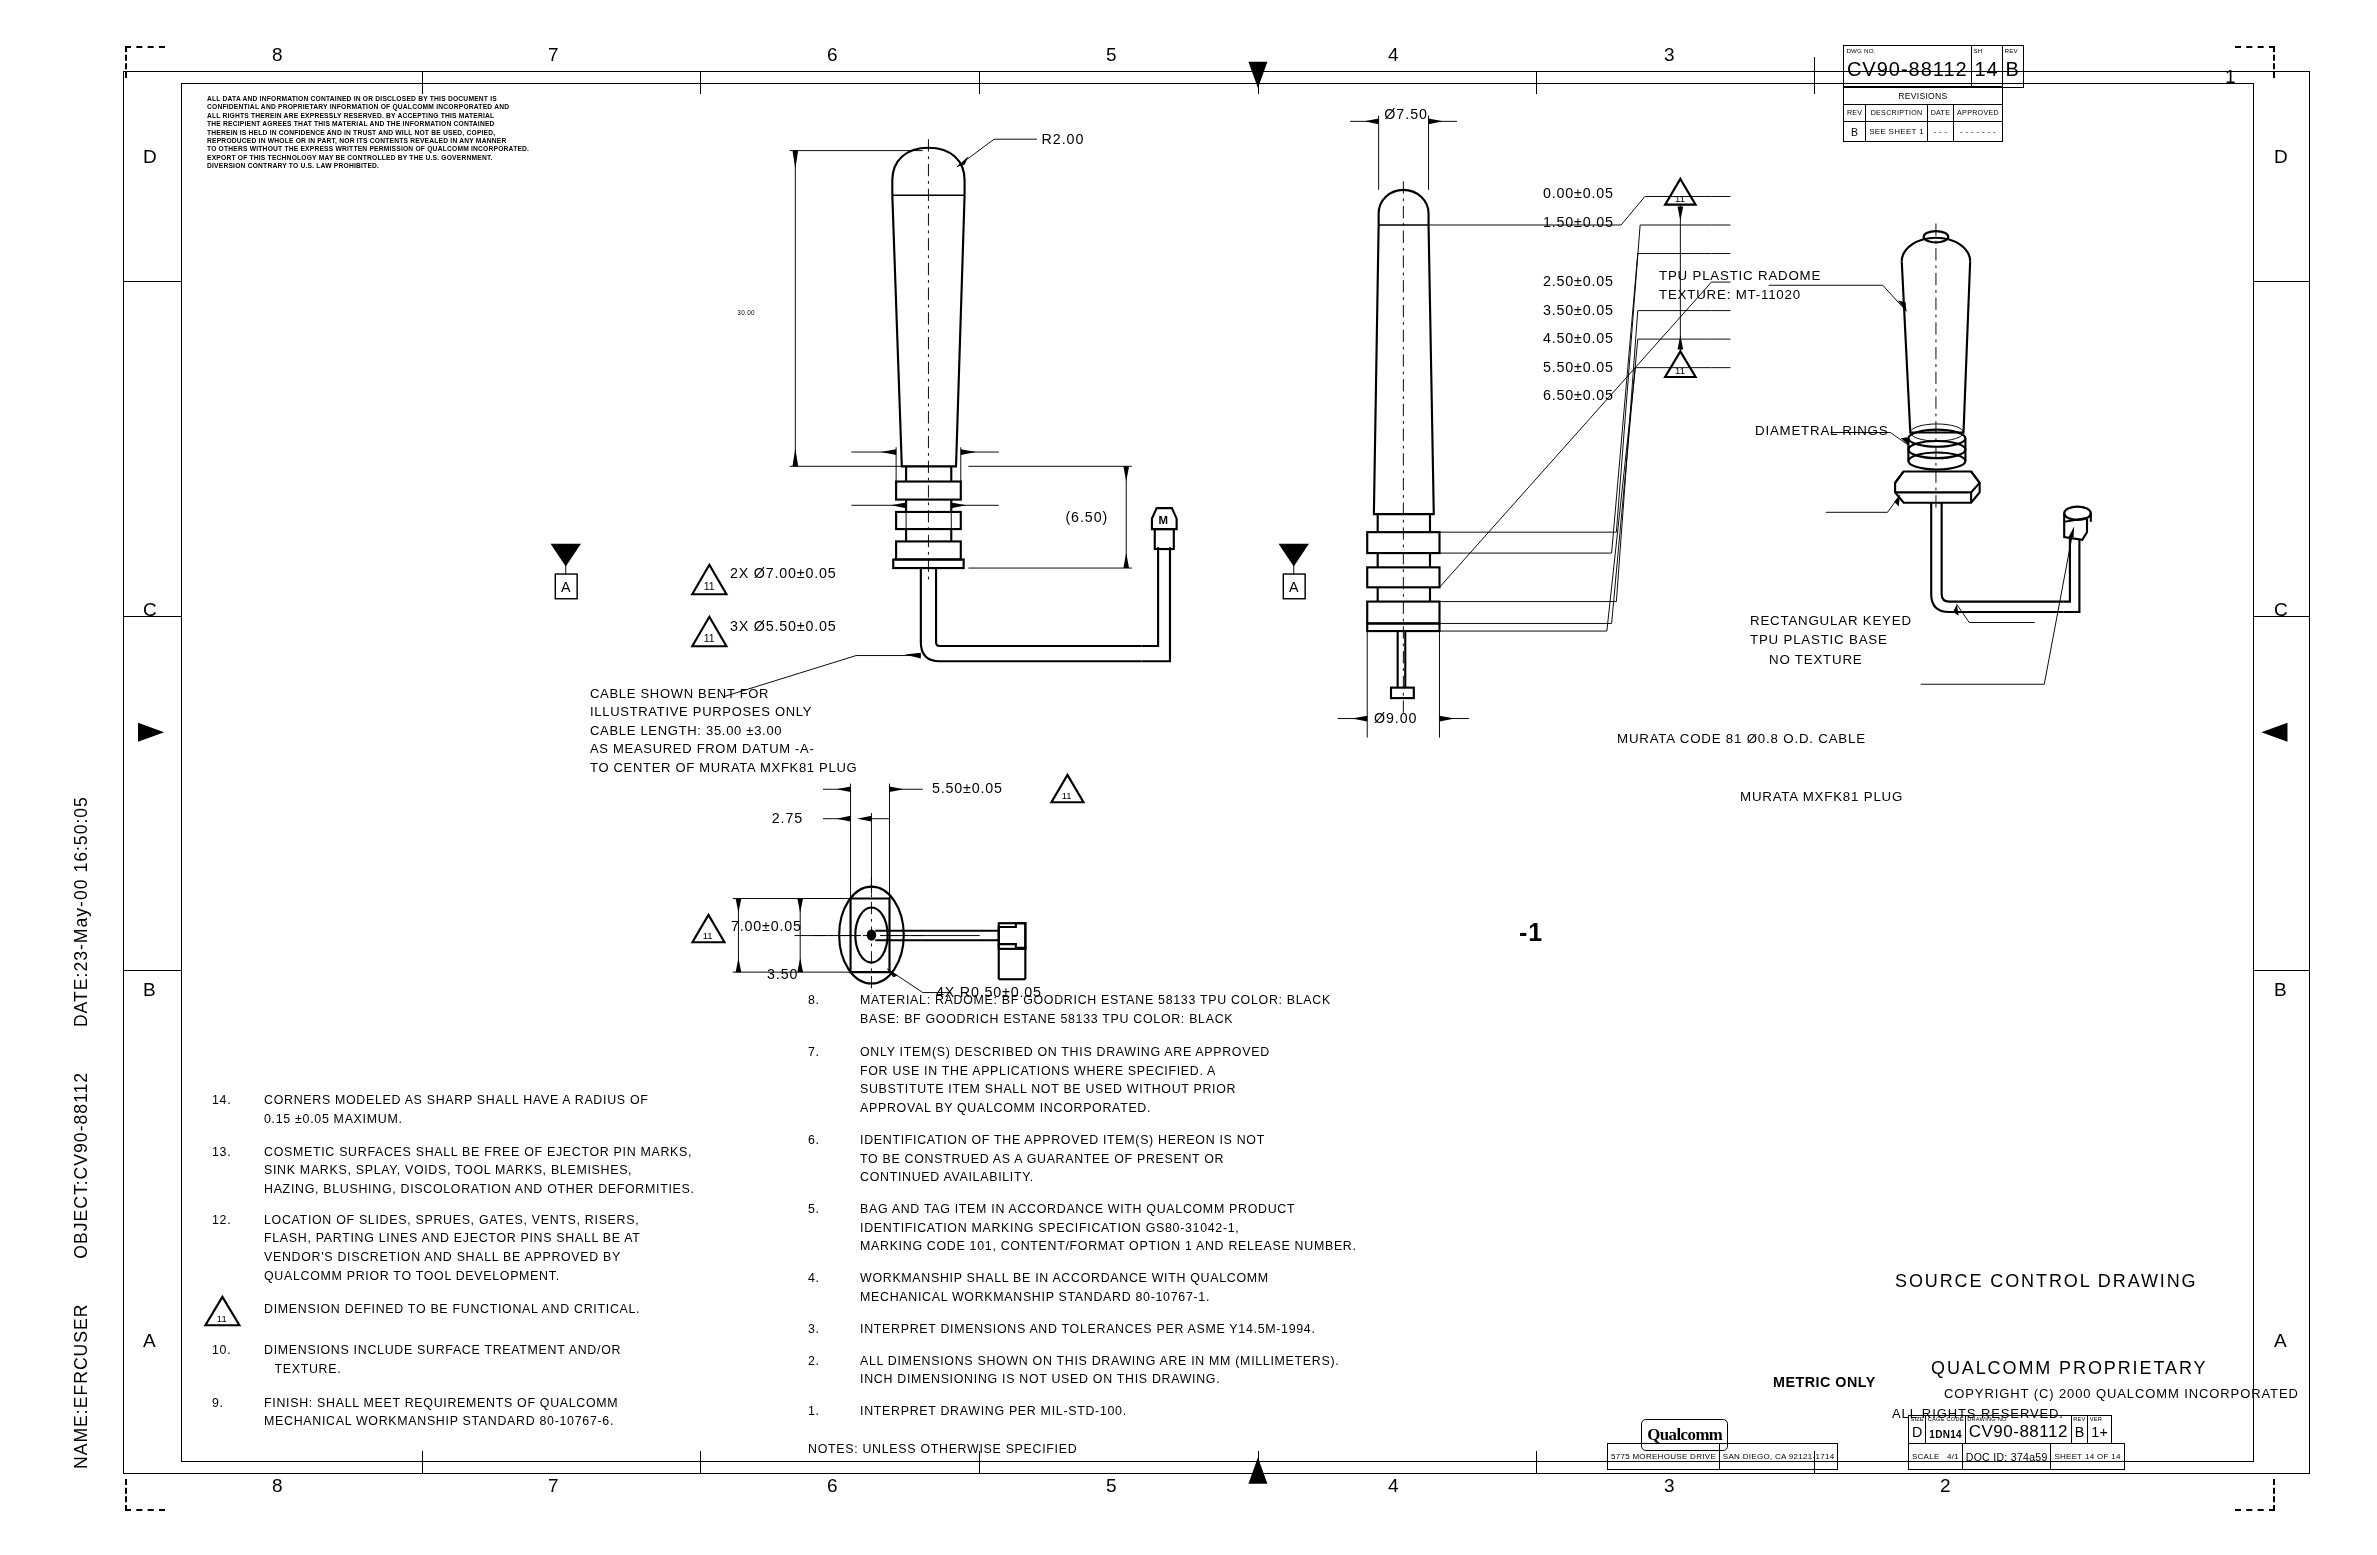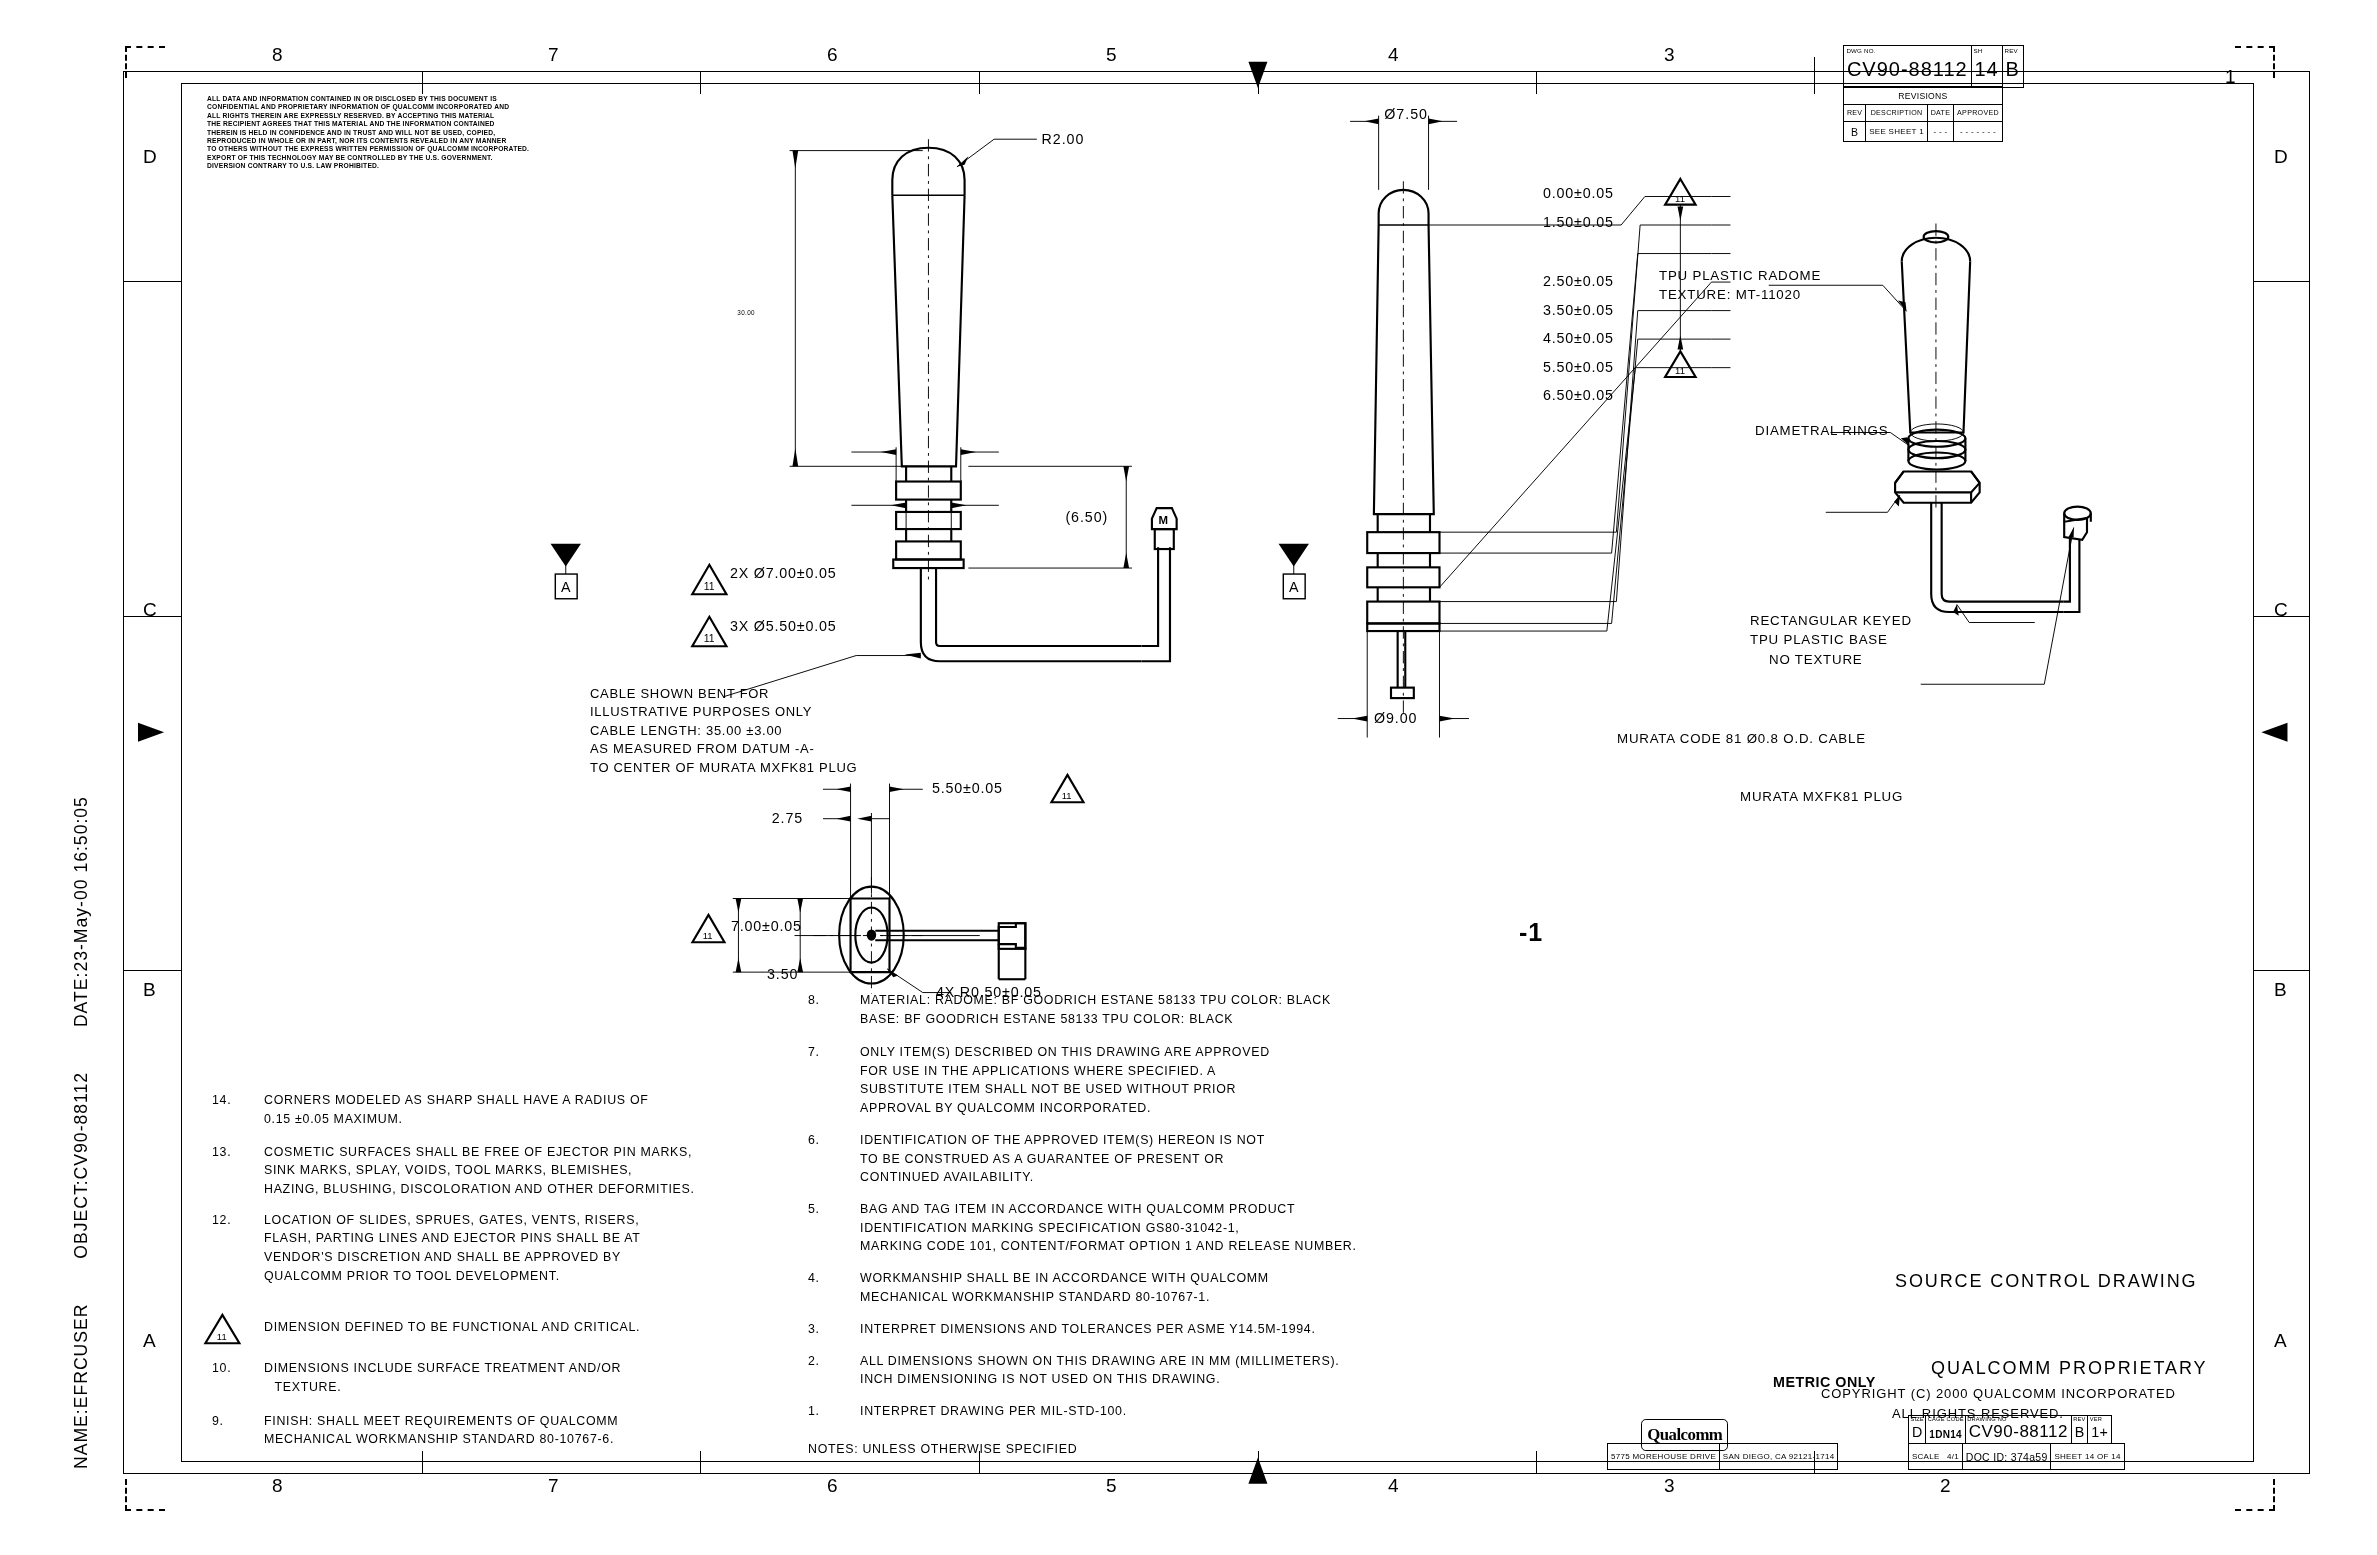--- a/index.html
+++ b/index.html
@@ -478,21 +478,21 @@
     </div>
   </div>
   <div style="display:flex;margin-bottom:12.4px;">
     <div style="width:52px;flex:none;">13.</div>
     <div>
       <div>COSMETIC SURFACES SHALL BE FREE OF EJECTOR PIN MARKS,</div>
       <div>SINK MARKS, SPLAY, VOIDS, TOOL MARKS, BLEMISHES,</div>
       <div>HAZING, BLUSHING, DISCOLORATION AND OTHER DEFORMITIES.</div>
     </div>
   </div>
-  <div style="display:flex;margin-bottom:24px;">
+  <div style="display:flex;margin-bottom:6px;">
     <div style="width:52px;flex:none;">12.</div>
     <div>
       <div>LOCATION OF SLIDES, SPRUES, GATES, VENTS, RISERS,</div>
       <div>FLASH, PARTING LINES AND EJECTOR PINS SHALL BE AT</div>
       <div>VENDOR'S DISCRETION AND SHALL BE APPROVED BY</div>
       <div>QUALCOMM PRIOR TO TOOL DEVELOPMENT.</div>
     </div>
   </div>
   <div style="display:flex;align-items:center;margin-bottom:14.3px;height:36px;">
     <div style="width:52px;flex:none;position:relative;">
@@ -577,21 +577,21 @@
     <div>
       <div>INTERPRET DRAWING PER MIL-STD-100.</div>
     </div>
   </div>
   <div>NOTES: UNLESS OTHERWISE SPECIFIED</div>
 </div>
 
 <div class="abs" style="left:1895px;top:1271px;font-size:18px;letter-spacing:1.9px;">SOURCE CONTROL DRAWING</div>
 
 <div class="abs" style="left:1931px;top:1358px;font-size:18px;letter-spacing:1.9px;">QUALCOMM PROPRIETARY</div>
-<div class="abs" style="left:1821px;top:1386px;font-size:13px;letter-spacing:0.9px;">COPYRIGHT (C) 2000 QUALCOMM INCORPORATED</div>
+<div class="abs" style="left:1944px;top:1386px;font-size:13px;letter-spacing:0.9px;">COPYRIGHT (C) 2000 QUALCOMM INCORPORATED</div>
 <div class="abs" style="left:1892px;top:1406px;font-size:13px;letter-spacing:0.9px;">ALL RIGHTS RESERVED.</div>
 
 <div class="abs" style="left:1773px;top:1374px;font-size:14.3px;font-weight:bold;letter-spacing:0.5px;">METRIC ONLY</div>
 
 <div class="abs" style="left:1641px;top:1419px;width:85px;height:29.5px;border:1.9px solid #000;border-radius:4.8px;
             display:flex;align-items:center;justify-content:center;overflow:hidden;">
   <span style="font-family:'Liberation Serif',serif;font-weight:bold;font-size:16px;letter-spacing:-0.5px;
                transform:scaleX(1.05);">Qualcomm</span>
 </div>
 

